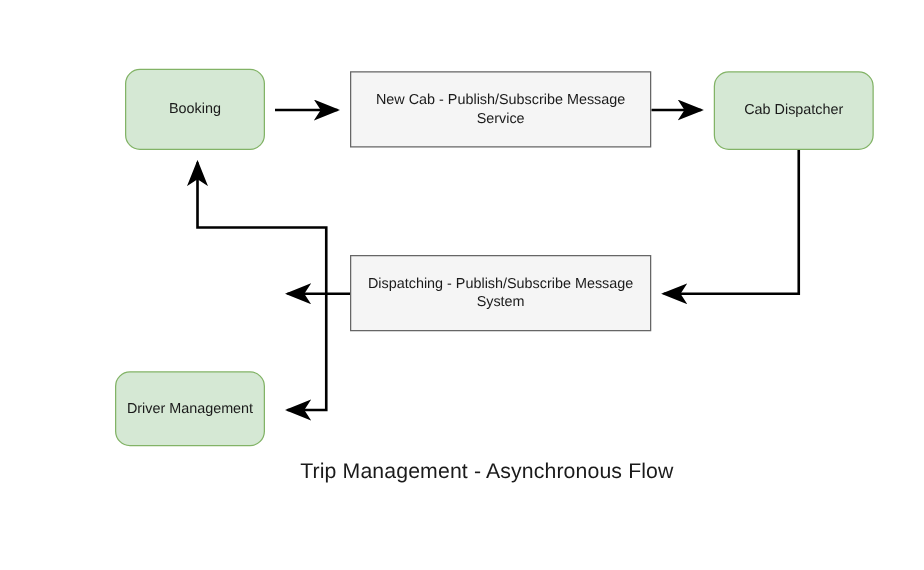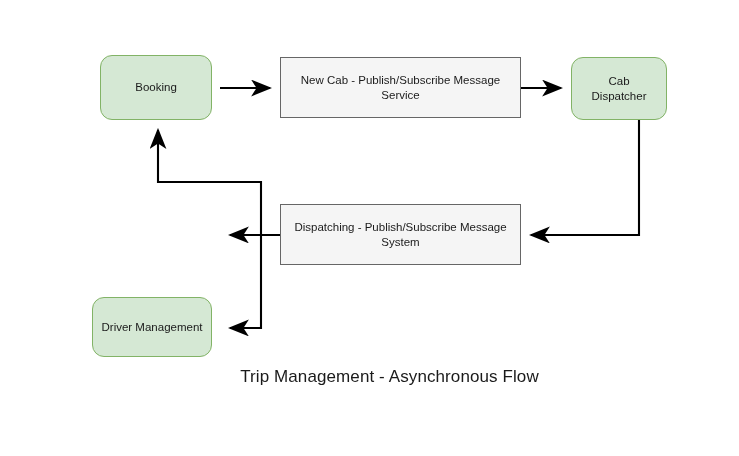--- a/index.html
+++ b/index.html
@@ -98,21 +98,21 @@
   </svg>
 
   <div class="node process" style="left:100px; top:55px; width:112px; height:65px;">
     <span class="node-label">Booking</span>
   </div>
 
   <div class="node queue" style="left:280px; top:57px; width:241px; height:61px;">
     <span class="node-label">New Cab - Publish/Subscribe Message Service</span>
   </div>
 
-  <div class="node process" style="left:571px; top:57px; width:96px; height:63px;">
+  <div class="node process" style="left:571px; top:57px; width:128px; height:63px;">
     <span class="node-label">Cab Dispatcher</span>
   </div>
 
 
   <div class="node queue" style="left:280px; top:204px; width:241px; height:61px;">
     <span class="node-label">Dispatching - Publish/Subscribe Message System</span>
   </div>
 
   <div class="node process" style="left:92px; top:297px; width:120px; height:60px;">
     <span class="node-label">Driver Management</span>

